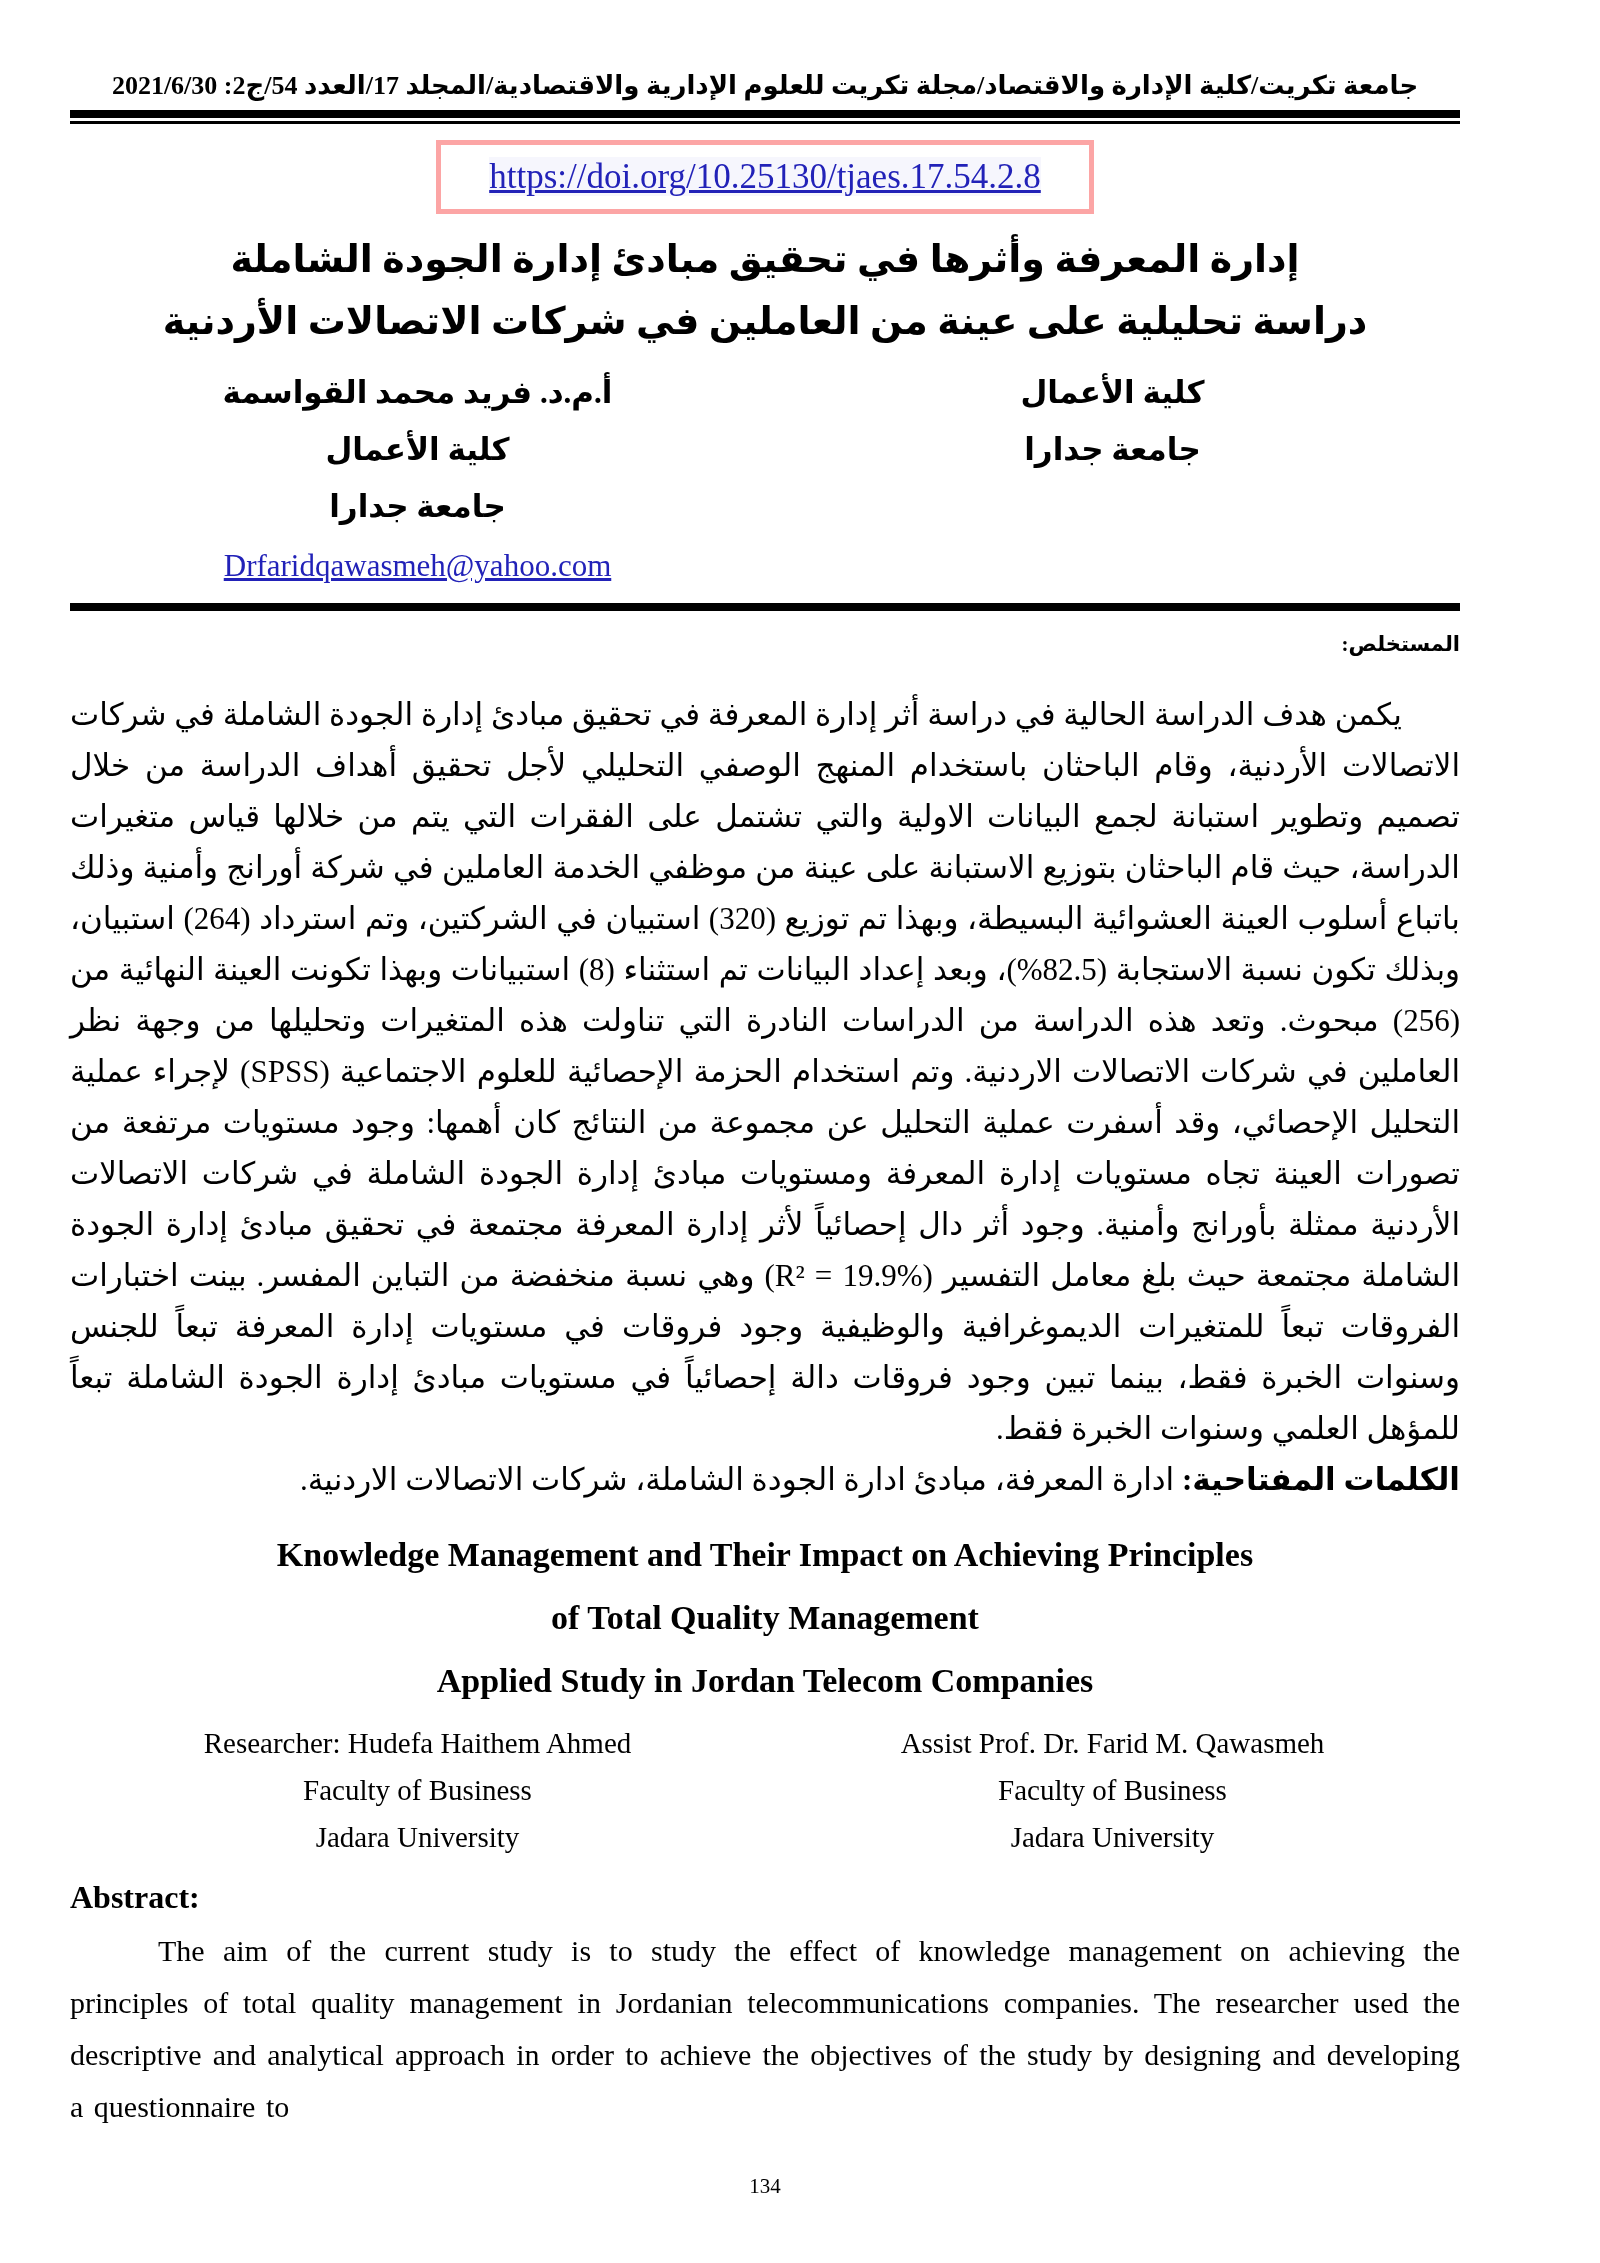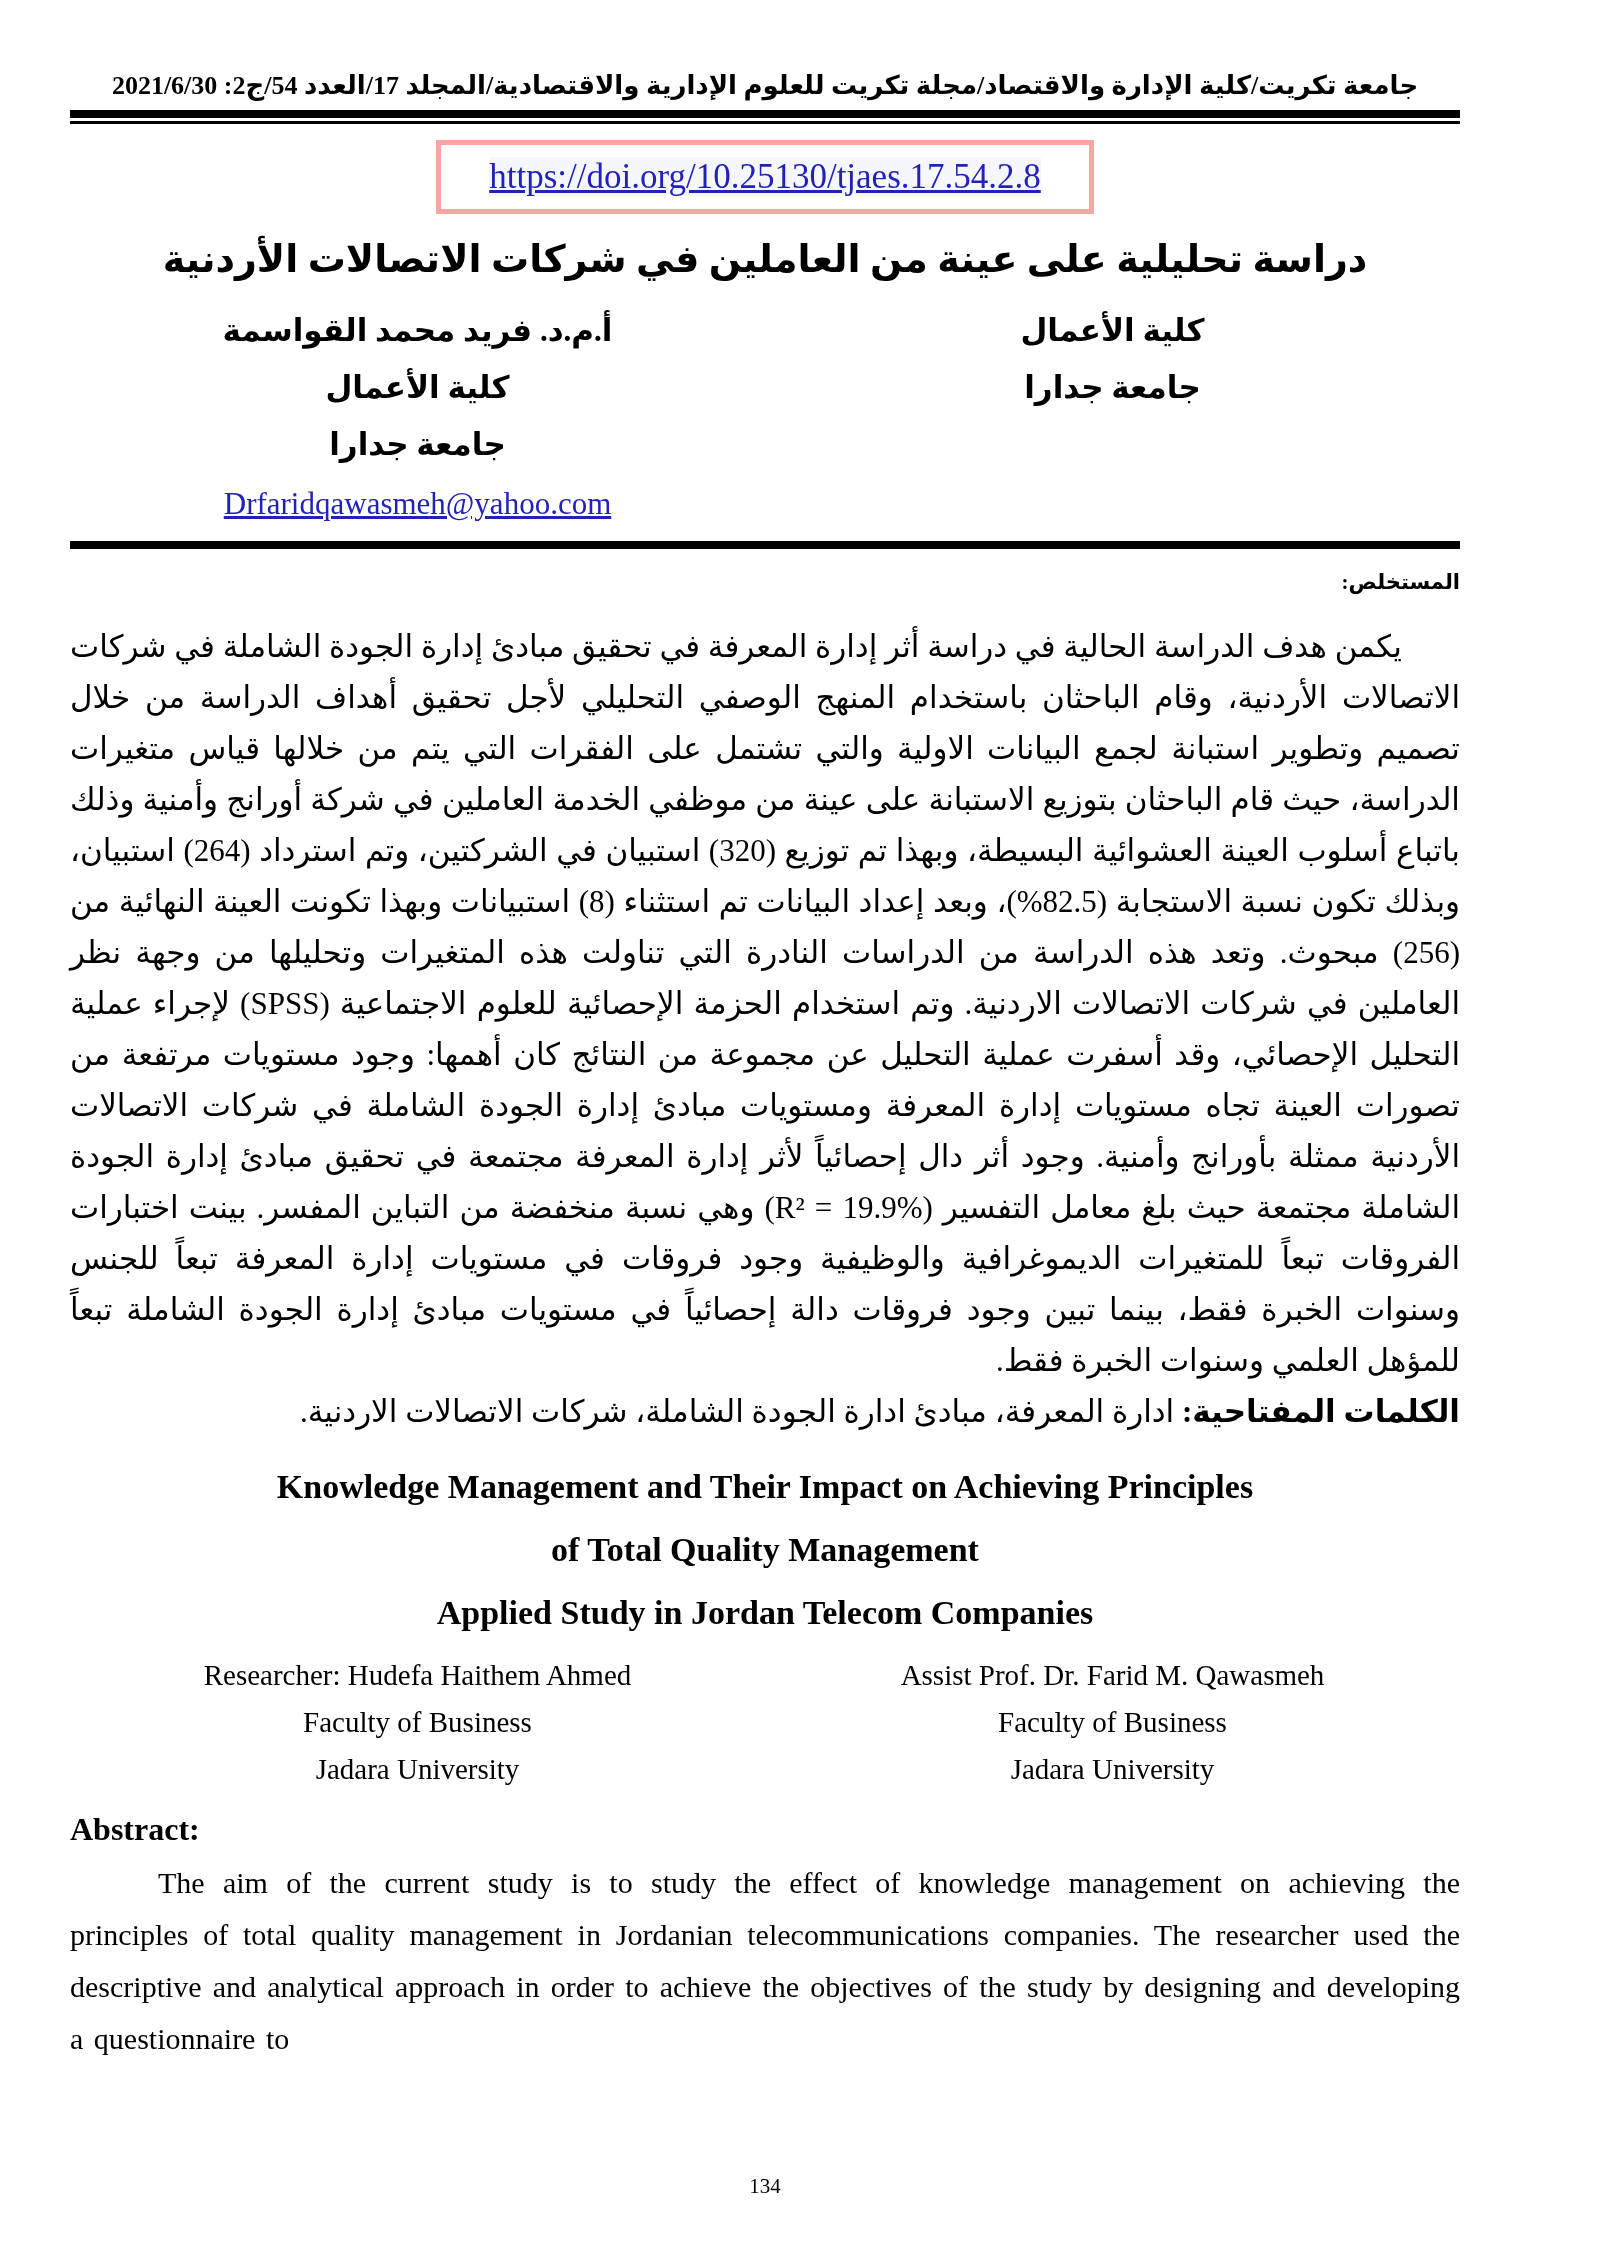--- a/index.html
+++ b/index.html
@@ -69,21 +69,21 @@
   .abstract-ar h2 {
     font-size:21px; font-weight:bold;
     line-height:50px; margin-top:8px;
     text-align:right;
   }
   .abstract-ar p.bodytext {
     font-size:31px;
     line-height:51px;
     text-align:justify;
     text-indent:58px;
-    margin-top:14px;
+    margin-top:20px;
   }
   .abstract-ar p.keywords {
     font-size:31px;
     line-height:51px;
     text-align:justify;
   }
   .kw-label { font-weight:bold; }
 
   
   .title-en {
@@ -134,20 +134,21 @@
   <div class="rule-thick"></div>
   <div class="rule-thin"></div>
 
   <div class="doi-wrap">
     <div class="doi-box">
       <a class="link" href="#">https://doi.org/10.25130/tjaes.17.54.2.8</a>
     </div>
   </div>
 
   <div class="title-ar">
+    <div>إدارة المعرفة وأثرها في تحقيق مبادئ إدارة الجودة الشاملة</div>
     <div>دراسة تحليلية على عينة من العاملين في شركات الاتصالات الأردنية</div>
   </div>
 
   <div class="authors-ar">
     <div class="col">
       <div class="a-line">كلية الأعمال</div>
       <div class="a-line">جامعة جدارا</div>
     </div>
     <div class="col">
       <div class="a-line">أ.م.د. فريد محمد القواسمة</div>

